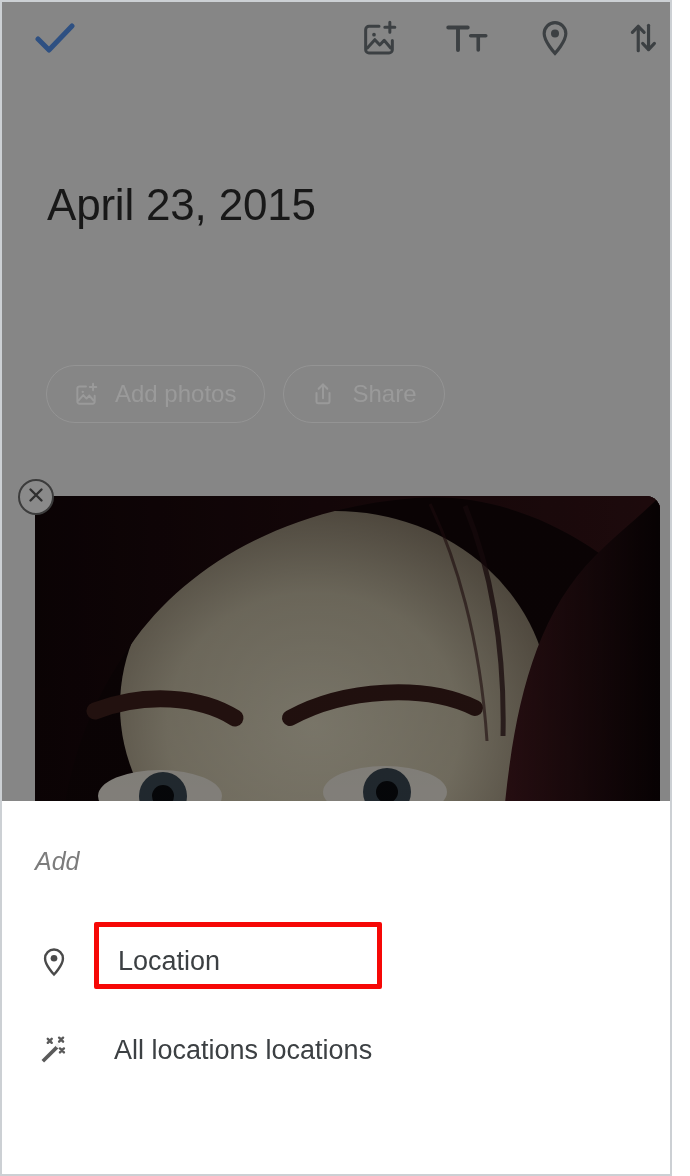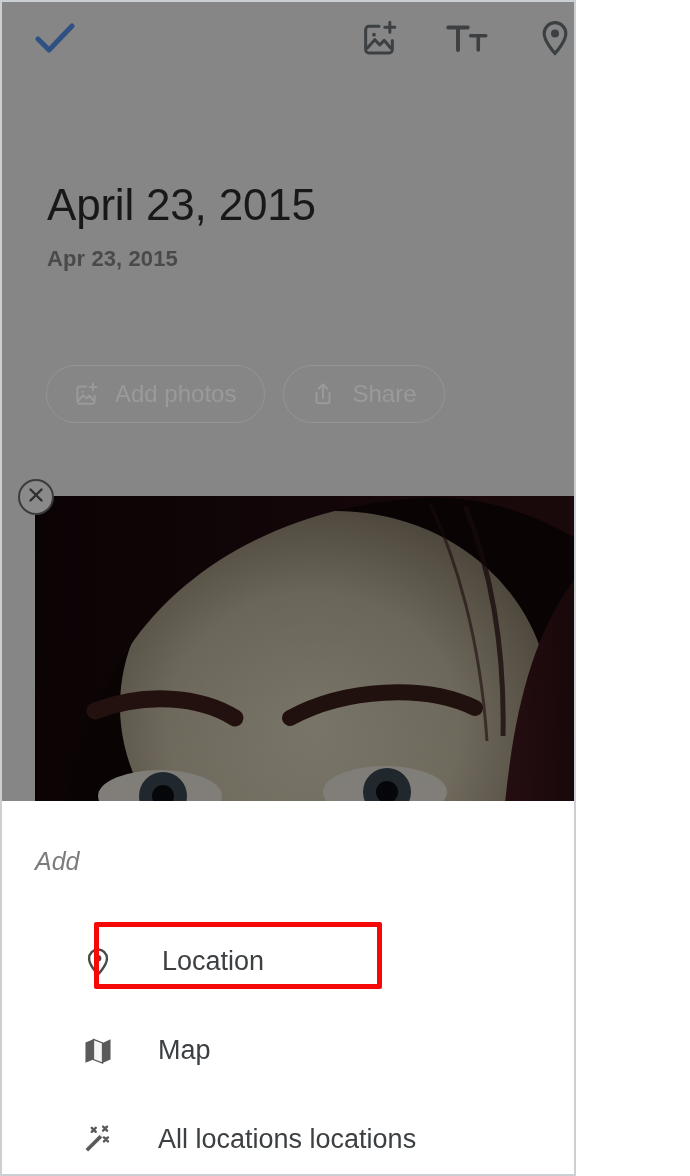--- a/index.html
+++ b/index.html
@@ -8,21 +8,21 @@
     padding: 0;
     background: #ffffff;
   }
   body {
     font-family: "Liberation Sans", sans-serif;
     -webkit-font-smoothing: antialiased;
   }
 
   .screen {
     position: relative;
-    width: 576px;
+    width: 672px;
     height: 1176px;
     overflow: hidden;
     background: #ffffff;
     box-sizing: border-box;
     border: 2px solid #ccd0d4;
   }
 
   
   .editor {
     position: absolute;
@@ -173,21 +173,20 @@
     position: absolute;
     left: 0;
     top: 915px;
     width: 100%;
   }
   .menu-item {
     position: relative;
     height: 89px;
     display: flex;
     align-items: center;
-    margin-left: 44px;
   }
   .menu-ico {
     width: 46px;
     margin-left: 29px;
     display: flex;
     align-items: center;
     justify-content: center;
     flex: 0 0 auto;
   }
   .menu-label {
@@ -271,21 +270,20 @@
               <path d="M11.8 15.4l3.7 3.9 3.7-3.9" fill="none" stroke="#3c4043" stroke-width="2" stroke-linecap="round" stroke-linejoin="round"></path>
             </svg>
           </span>
         </div>
 
       </div>
     </div>
 
     <div class="title-block">
       <div class="memory-title">April 23, 2015</div>
-      <div class="memory-subtitle">Apr 23, 2015</div>
     </div>
 
     <div class="chips">
 
       <div class="chip">
         <span class="chip-ico">
           <svg width="26" height="26" viewBox="0 0 24 24">
             <path d="M20 13.5V19a2 2 0 0 1-2 2H6a2 2 0 0 1-2-2V7a2 2 0 0 1 2-2h6" fill="none" stroke="#9a9a9a" stroke-width="1.8" stroke-linecap="round"></path>
             <path d="M5 18l4.5-5 3 3.2 2.6-2.8L19 18" fill="none" stroke="#9a9a9a" stroke-width="1.8" stroke-linejoin="round" stroke-linecap="round"></path>
             <circle cx="9" cy="10" r="1.1" fill="#9a9a9a"></circle>
@@ -373,30 +371,20 @@
     <div class="menu-item is-highlighted">
       <span class="menu-ico">
         <svg width="32" height="34" viewBox="0 0 24 24">
           <path d="M12 2.6c-3.7 0-6.7 3-6.7 6.7 0 5 6.7 12.1 6.7 12.1s6.7-7.1 6.7-12.1c0-3.7-3-6.7-6.7-6.7z" fill="none" stroke="#4a4a4a" stroke-width="1.8"></path>
           <circle cx="12" cy="9.2" r="2.5" fill="#4a4a4a"></circle>
         </svg>
       </span>
       <span class="menu-label">Location</span>
     </div>
 
-    <div class="menu-item">
-      <span class="menu-ico">
-        <svg width="32" height="32" viewBox="0 0 24 24">
-          <path d="M2.6 5.6 L8.6 3.2 V18.4 L2.6 20.8 Z" fill="#5a5a5a"></path>
-          <path d="M8.6 3.2 L15.4 6 V21 L8.6 18.4 Z" fill="#f4f4f4" stroke="#5a5a5a" stroke-width="1"></path>
-          <path d="M15.4 6 L21.4 3.2 V18.4 L15.4 21 Z" fill="#5a5a5a"></path>
-        </svg>
-      </span>
-      <span class="menu-label">Map</span>
-    </div>
 
     <div class="menu-item">
       <span class="menu-ico">
         <svg width="34" height="34" viewBox="0 0 24 24">
           <path d="M3.2 20.6 L13.4 10.4 L15.2 12.2 L5 22.4 Z" fill="#5a5a5a" transform="translate(0,-2.2)"></path>
           <path d="M12.6 8.4 L14.4 6.6 L16.2 8.4 L14.4 10.2 Z" fill="#f2f2f2" transform="translate(0,-0.4)"></path>
           <path d="M7.6 3.4 L10.4 6.2 M10.4 3.4 L7.6 6.2" stroke="#5a5a5a" stroke-width="1.7" stroke-linecap="round"></path>
           <path d="M15.6 2.6 L18.4 5.4 M18.4 2.6 L15.6 5.4" stroke="#5a5a5a" stroke-width="1.7" stroke-linecap="round"></path>
           <path d="M16.2 10.2 L19 13 M19 10.2 L16.2 13" stroke="#5a5a5a" stroke-width="1.7" stroke-linecap="round"></path>
         </svg>

